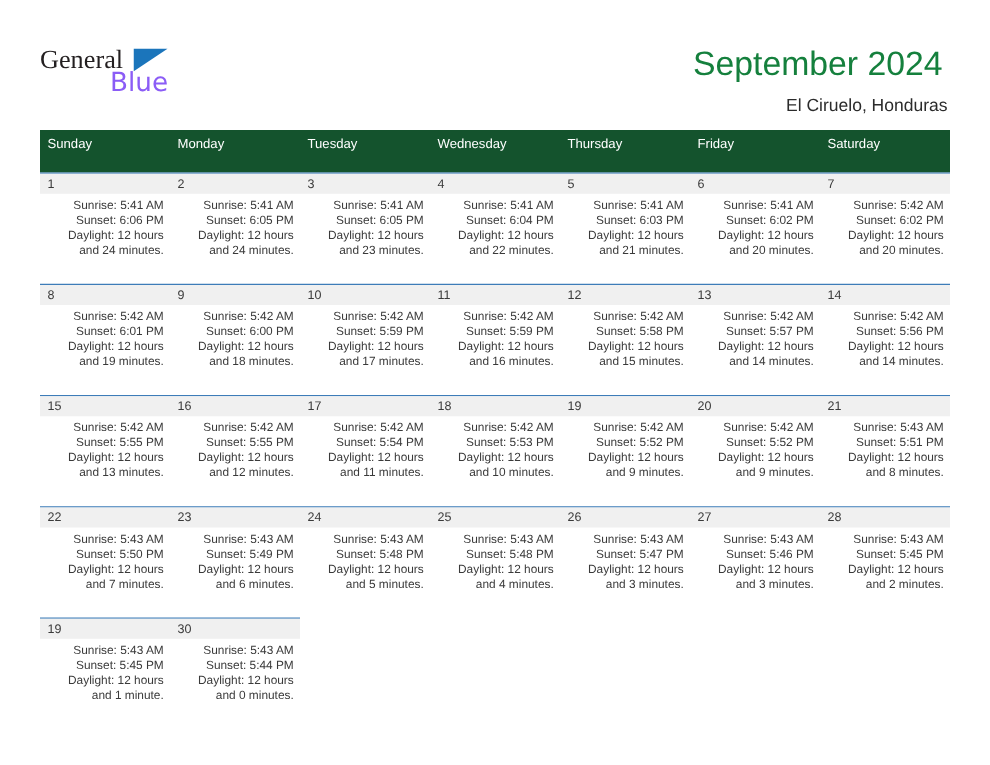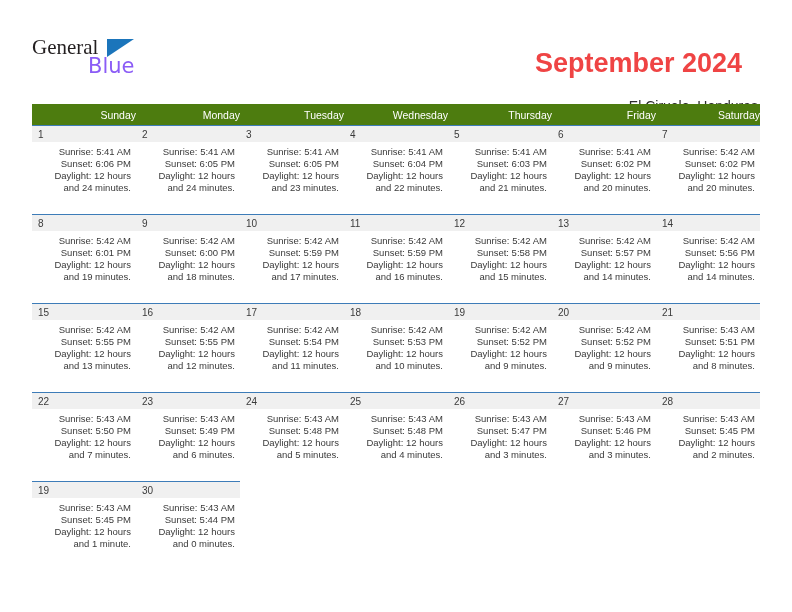--- a/index.html
+++ b/index.html
@@ -65,51 +65,51 @@
   }
 
   .title-block {
     position: absolute;
     right: 34px;
     top: 30px;
     text-align: right;
   }
   .month-title {
     font-size: 27px;
-    color: #ef4444;
+    color: #15803d;
     line-height: 34px;
     white-space: nowrap;
-    font-weight: bold;
-    margin: 16px;
+    font-weight: normal;
+    margin: 4px;
   }
   .location-title {
     font-size: 14px;
     color: #2b2b2b;
     line-height: 20px;
     margin-top: 6px;
     white-space: nowrap;
     text-align: right;
   }
 
   
   .calendar {
     position: absolute;
     left: 32px;
     top: 104px;
     width: 728px;
     border-collapse: collapse;
     table-layout: fixed;
   }
   .calendar th {
-    background: #4d7c0f;
+    background: #14532d;
     color: #ffffff;
     font-size: 10.5px;
     font-weight: normal;
-    text-align: right;
-    padding: 5px 0 4px 6px;
+    text-align: left;
+    padding: 5px 0 17px 6px;
     height: 11px;
     border: none;
   }
   .calendar td {
     vertical-align: top;
     padding: 0;
     border: none;
     width: 104px;
     height: 89px;
   }

